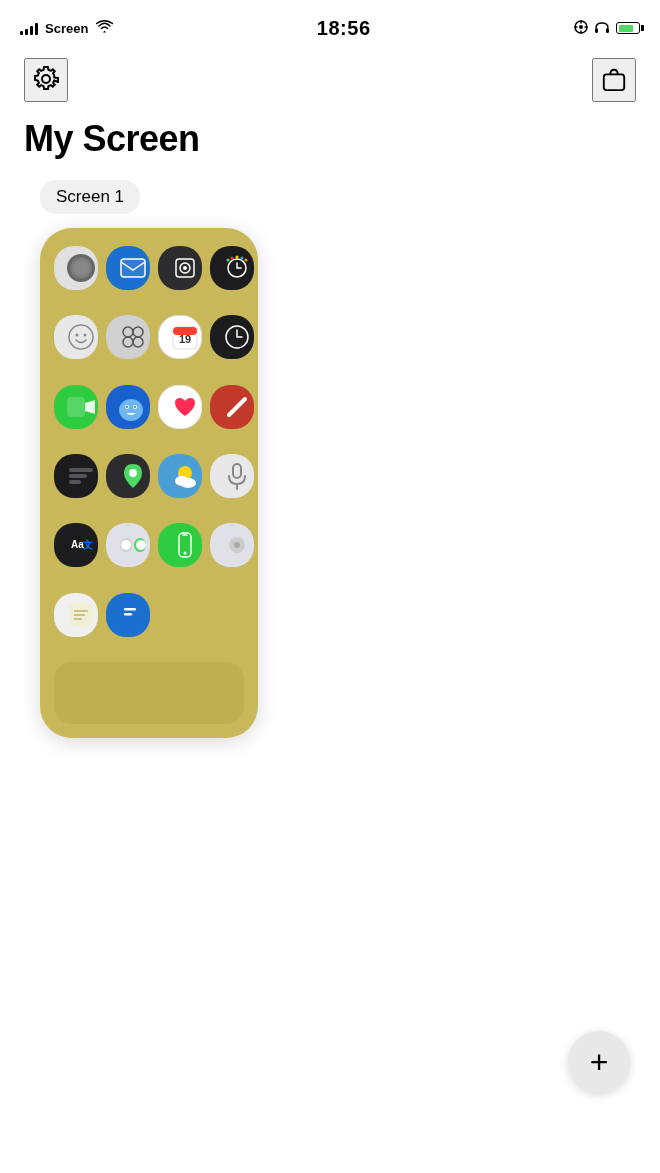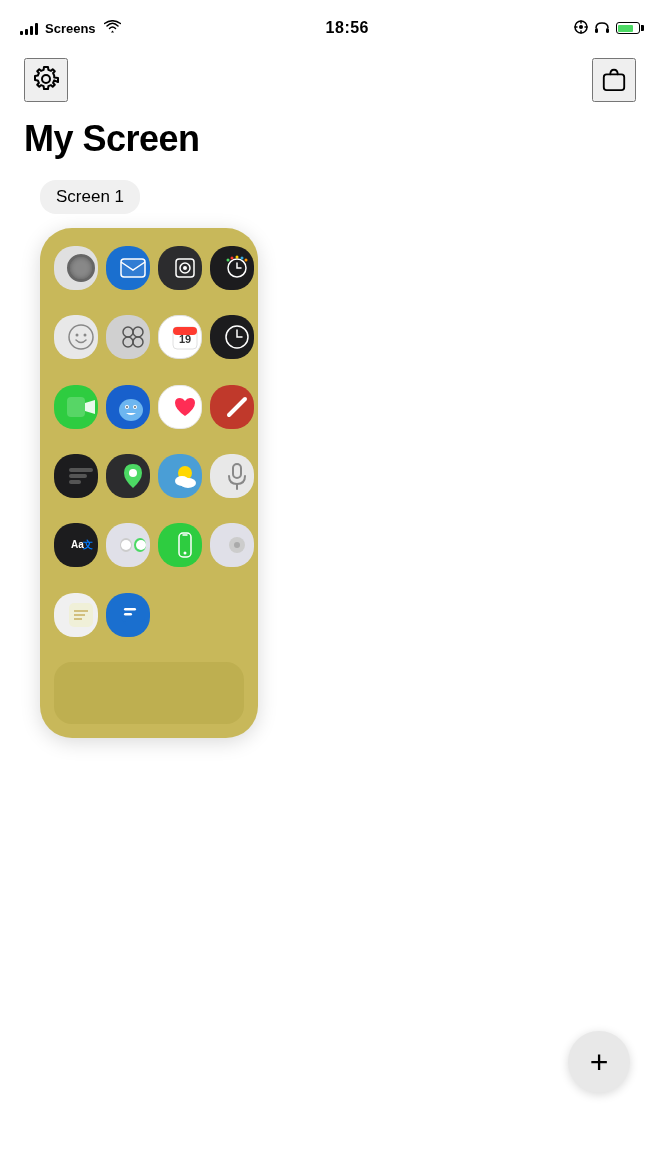--- a/index.html
+++ b/index.html
@@ -46,21 +46,21 @@
     .wifi-icon {
       font-size: 14px;
       margin-left: 3px;
     }
     .carrier-name {
       font-size: 13px;
       font-weight: 600;
       margin-left: 2px;
     }
     .status-center {
-      font-size: 16px;
+      font-size: 20px;
       font-weight: 600;
       letter-spacing: 0.5px;
     }
     .status-right {
       display: flex;
       align-items: center;
       gap: 6px;
     }
     .battery-container {
       display: flex;
@@ -259,21 +259,21 @@
 <body>
 
 <div class="status-bar">
   <div class="status-left">
     <div class="signal-bars">
       <div class="signal-bar"></div>
       <div class="signal-bar"></div>
       <div class="signal-bar"></div>
       <div class="signal-bar"></div>
     </div>
-    <span class="carrier-name">Screens</span>
+    <span class="carrier-name">Screen</span>
     <span class="wifi-icon">
       <svg width="17" height="13" viewBox="0 0 17 13" fill="none">
         <path d="M8.5 10.5 L10 12.5 L7 12.5 Z" fill="#000"></path>
         <path d="M5.5 8.5 Q8.5 5.5 11.5 8.5" stroke="#000" stroke-width="1.5" fill="none" stroke-linecap="round"></path>
         <path d="M3 6 Q8.5 0.5 14 6" stroke="#000" stroke-width="1.5" fill="none" stroke-linecap="round"></path>
         <path d="M0.5 3.5 Q8.5 -2 16.5 3.5" stroke="#000" stroke-width="1.5" fill="none" stroke-linecap="round"></path>
       </svg>
     </span>
   </div>
   <div class="status-center">18:56</div>

